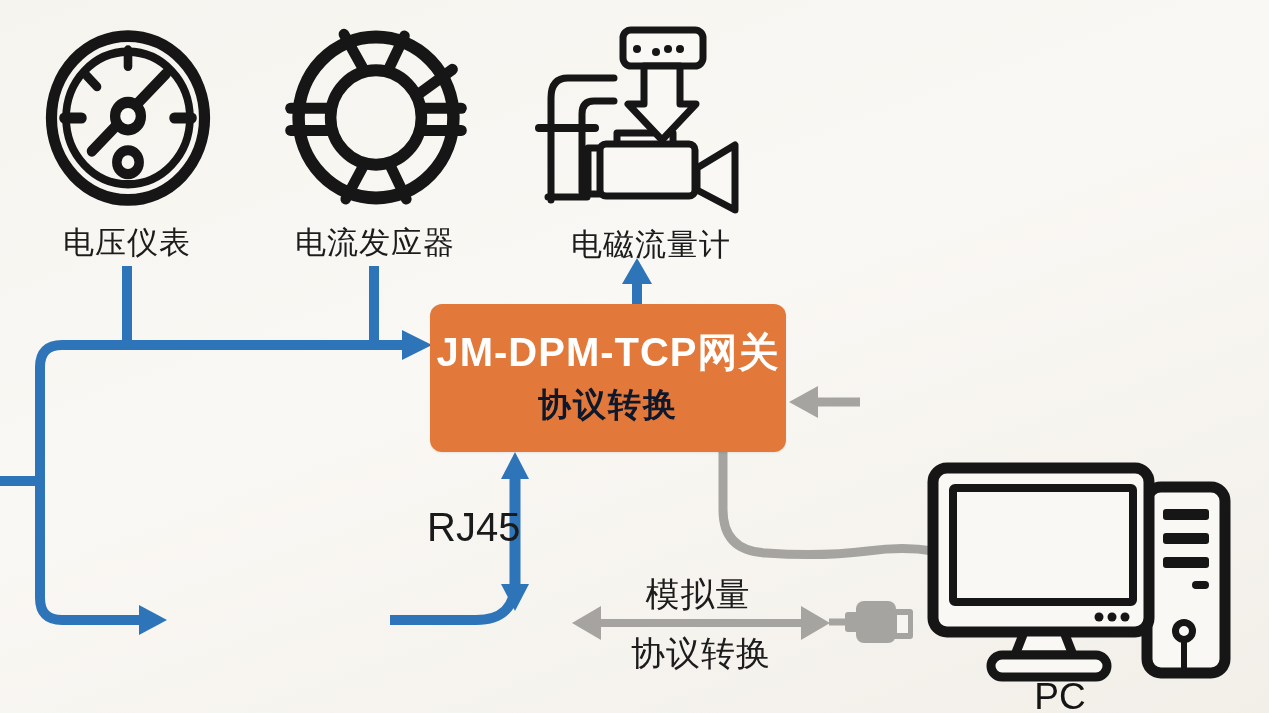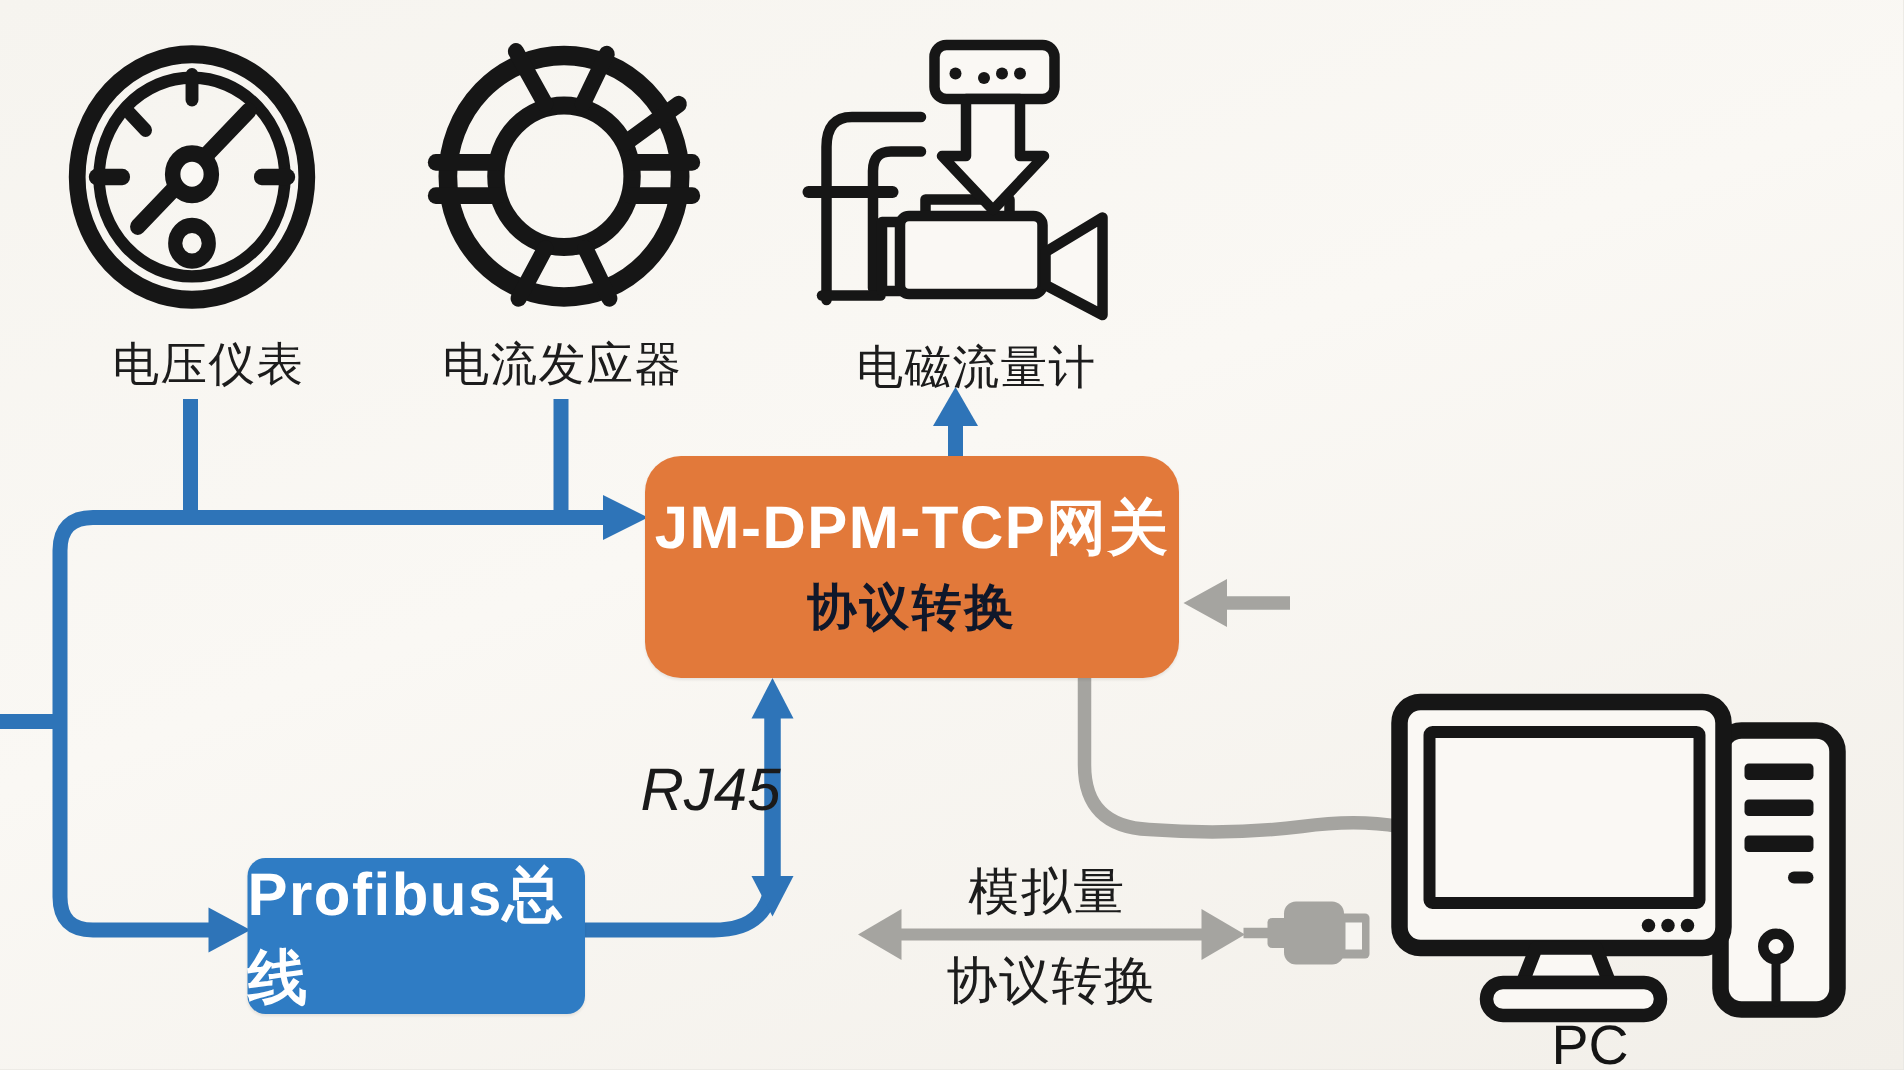--- a/index.html
+++ b/index.html
@@ -12,29 +12,29 @@
   .overlay{left:0;top:0;}
   .devlabel{
     position:absolute;transform:translateX(-50%);
     color:#1c1c1c;font-size:31px;letter-spacing:1px;white-space:nowrap;
   }
   .edgelabel{
     position:absolute;transform:translateX(-50%);
     color:#1c1c1c;font-size:34px;letter-spacing:1px;white-space:nowrap;
   }
   .rj45label{
-    position:absolute;color:#1a1a1a;font-size:40px;white-space:nowrap;font-style:italic;
+    position:absolute;color:#1a1a1a;font-size:40px;white-space:nowrap;
   }
   .pclabel{
     position:absolute;transform:translateX(-50%);
     color:#141414;font-size:37px;white-space:nowrap;
   }
   .gateway-box{
     position:absolute;left:430px;top:304px;width:356px;height:148px;
-    background:#e2793a;border-radius:24px;
+    background:#e2793a;border-radius:12px;
     display:flex;flex-direction:column;align-items:center;justify-content:center;
     box-shadow:0 1px 2px rgba(0,0,0,0.08);
   }
   .gw-title{color:#ffffff;font-size:40px;font-weight:bold;letter-spacing:1px;line-height:1.15;}
   .gw-subtitle{color:#0f172a;font-size:33px;font-weight:600;letter-spacing:2px;margin-top:8px;}
   .profibus-box{
     position:absolute;left:165px;top:572px;width:225px;height:104px;
     background:#2f7cc4;border-radius:12px;
     display:flex;align-items:center;justify-content:center;
     box-shadow:0 1px 2px rgba(0,0,0,0.08);
@@ -150,31 +150,28 @@
       <path d="M99,170 h40 l9,23 h-58 z" stroke-width="9" fill="#faf8f4"></path>
       <rect x="66" y="193" width="116" height="22" rx="11" stroke-width="9" fill="#faf8f4"></rect>
       <g fill="#161616" stroke="none">
         <circle cx="174" cy="155" r="4.5"></circle>
         <circle cx="187" cy="155" r="4.5"></circle>
         <circle cx="200" cy="155" r="4.5"></circle>
       </g>
     </g>
   </svg>
 
-  <div class="devlabel" style="left:139px;top:222px;">电压仪表</div>
+  <div class="devlabel" style="left:127px;top:222px;">电压仪表</div>
   <div class="devlabel" style="left:651px;top:224px;">电磁流量计</div>
   <div class="devlabel" style="left:375px;top:222px;">电流发应器</div>
   <div class="pclabel" style="left:1060px;top:676px;">PC</div>
 
   <div class="gateway-box">
     <div class="gw-title">JM-DPM-TCP网关</div>
     <div class="gw-subtitle">协议转换</div>
   </div>
 
-  <div class="profibus-box">
-    <div class="pb-label">Profibus总线</div>
-  </div>
 
   <div class="rj45label" style="left:427px;top:505px;">RJ45</div>
   <div class="edgelabel" style="left:698px;top:572px;">模拟量</div>
   <div class="edgelabel" style="left:701px;top:631px;">协议转换</div>
 
 </div>
 
 </body></html>

